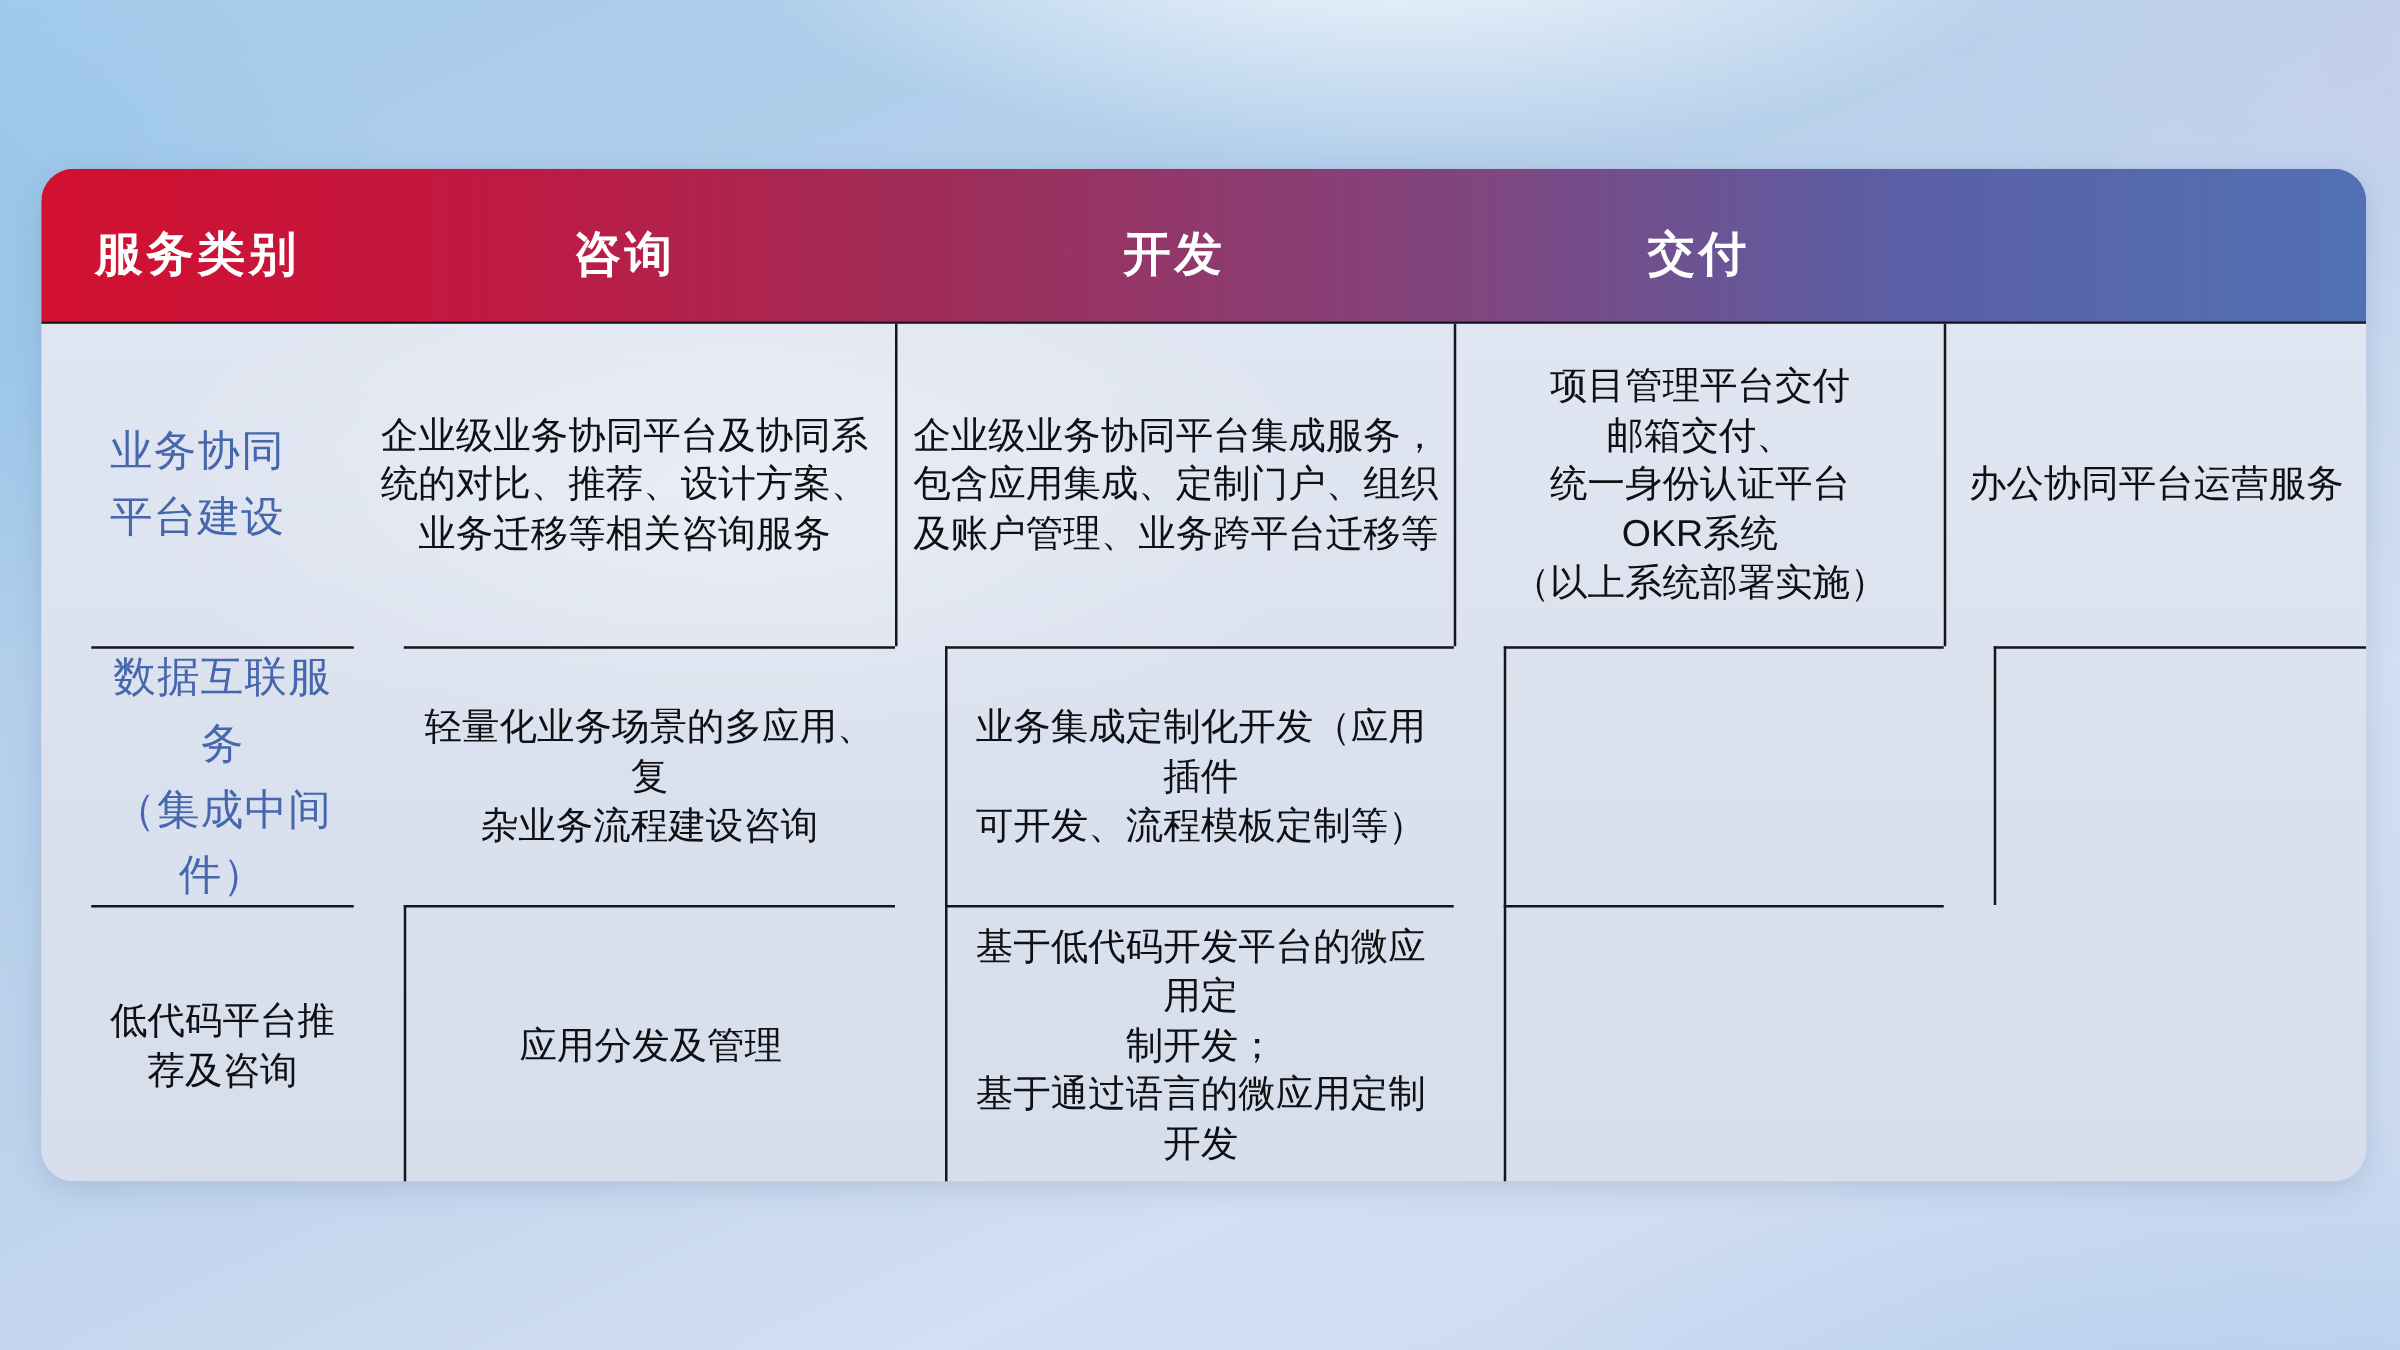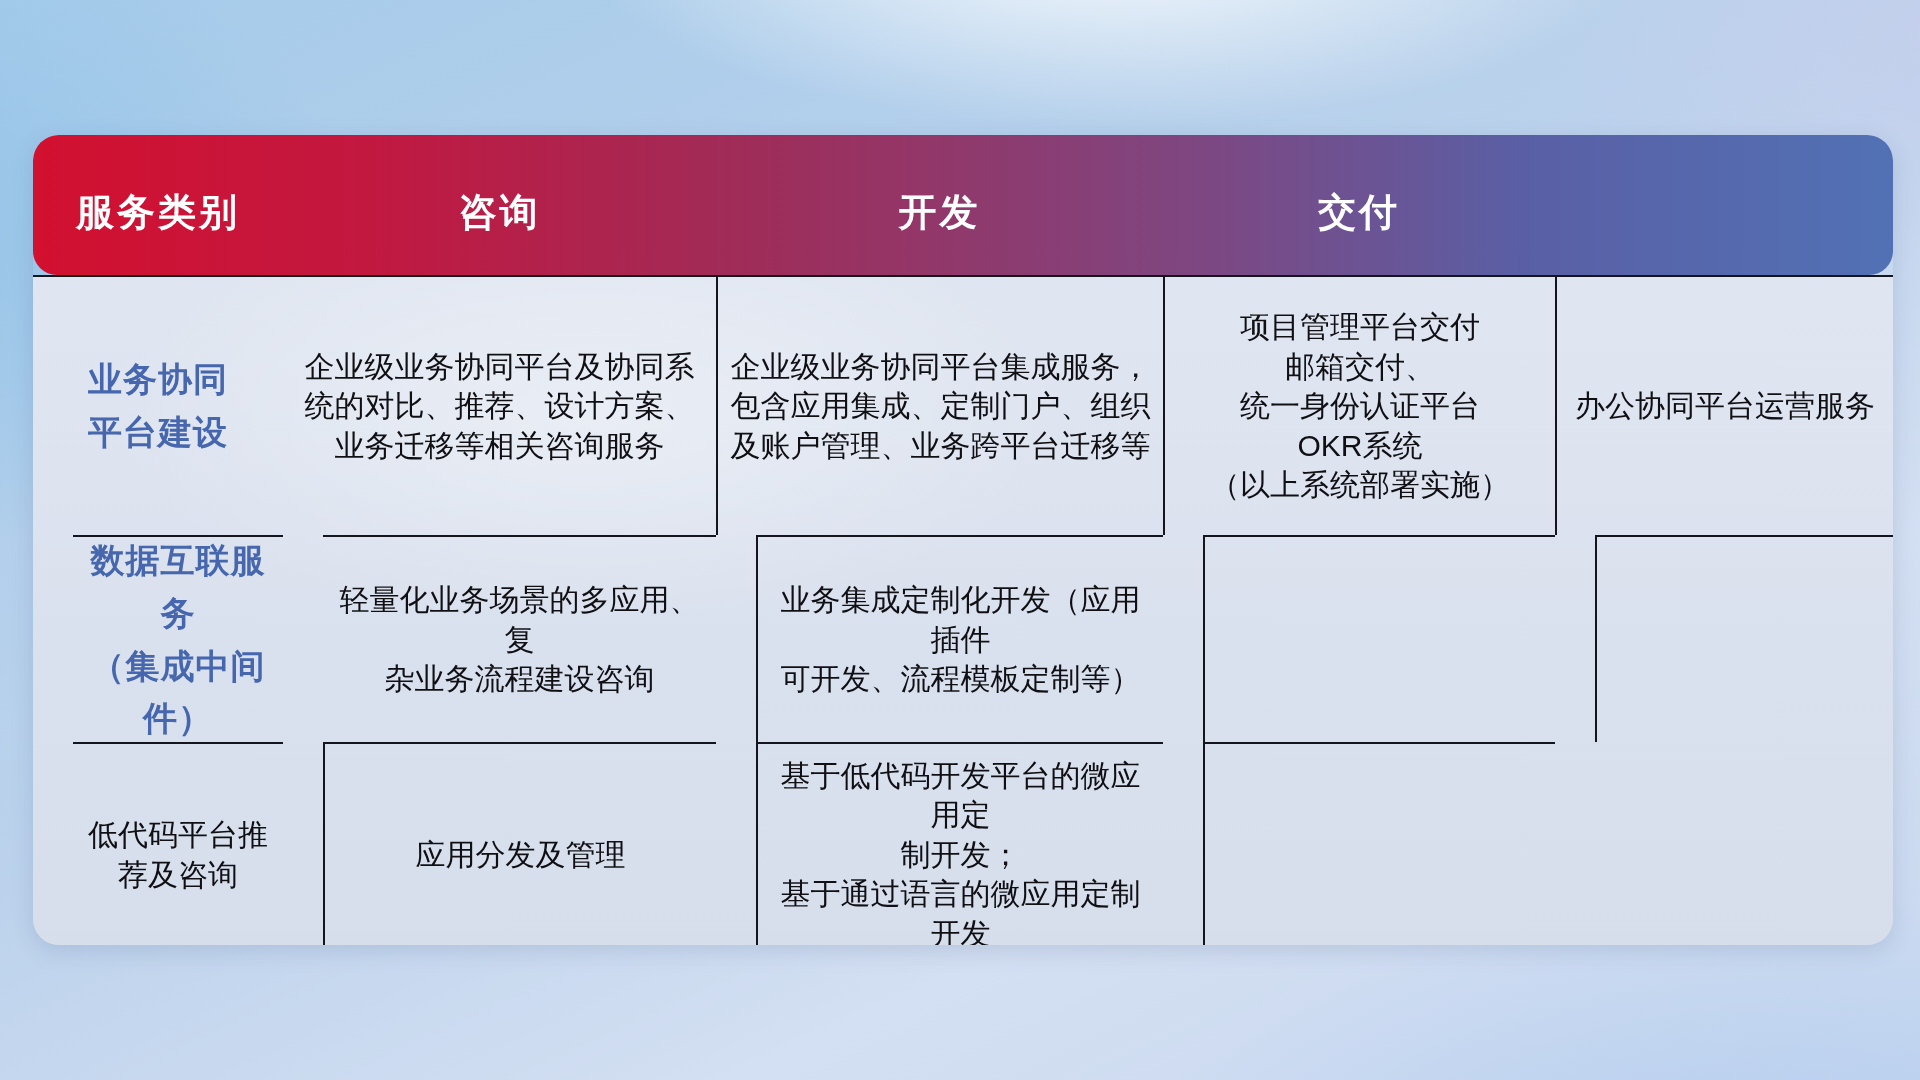--- a/index.html
+++ b/index.html
@@ -20,25 +20,24 @@
     left: 33px; top: 135px;
     width: 1860px; height: 810px;
     border-radius: 26px;
     overflow: hidden;
     box-shadow: 0 6px 22px rgba(70, 95, 140, 0.18);
   }
 
   .thead {
     display: grid;
     grid-template-columns: 250px 433px 447px 392px 338px;
-    height: 140px;
+    height: 122px;
     background: linear-gradient(90deg,
       #d21030 0%, #c21840 18%, #a02c58 38%,
       #7f4680 62%, #5a5fa5 80%, #5271b5 100%);
-    border-radius: 24px;
   }
   .th {
     display: flex; align-items: center; justify-content: center;
     color: #ffffff;
     font-size: 38px;
     font-weight: bold;
     letter-spacing: 3px;
     padding-top: 14px;
   }
 
@@ -61,21 +60,21 @@
     line-height: 1.32;
     padding: 12px 10px;
   }
   
   .td.vdiv { border-left: 2px solid #15151d; }
   
   .td.hdiv { border-top: 2px solid #15151d; margin-left: 40px; }
 
   .td.cat {
     color: #4667ae;
-    font-weight: bold;
+    font-weight: normal;
     font-size: 34px;
     line-height: 1.55;
     letter-spacing: 1px;
     padding: 6px 2px;
   }
 </style>
 </head>
 <body>
 
 <div class="page">

